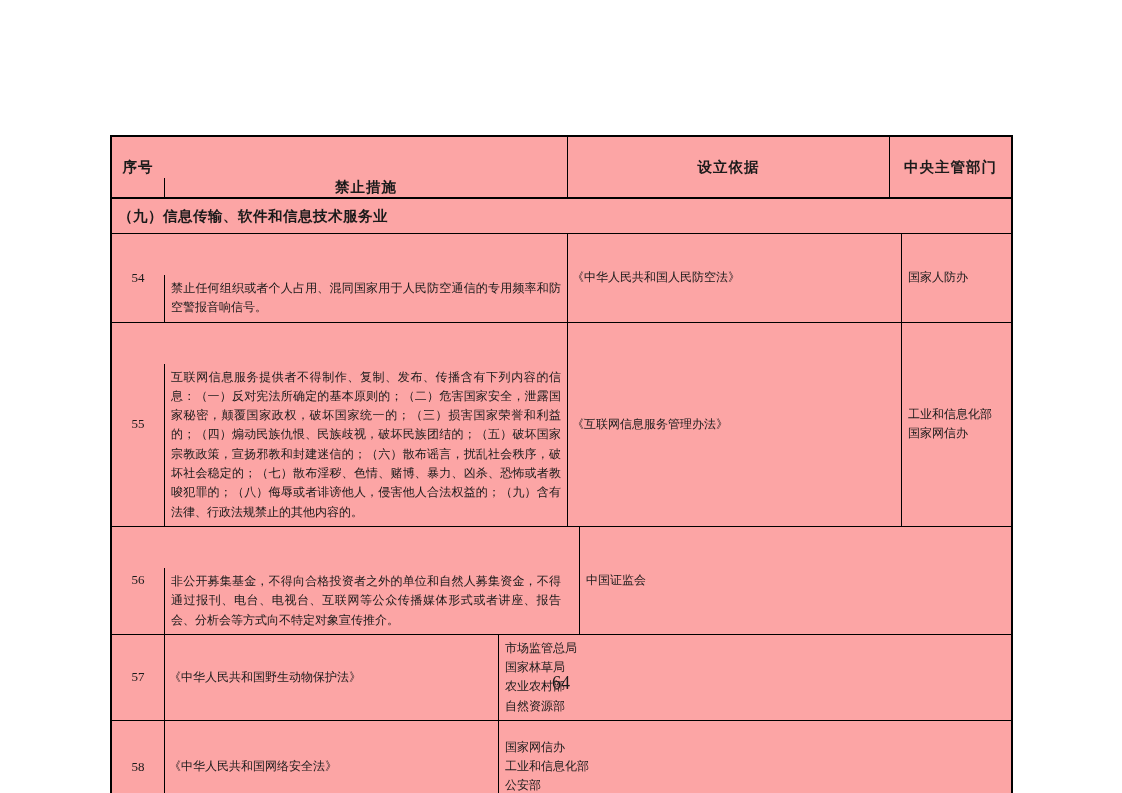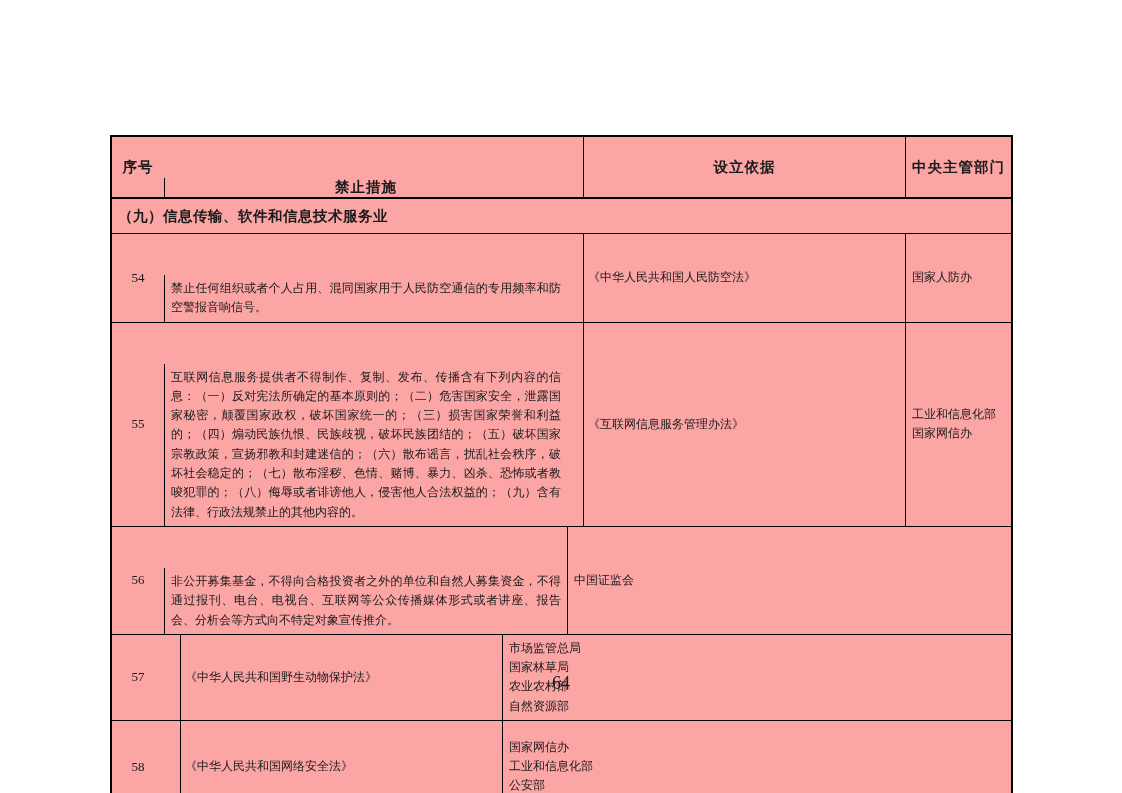--- a/index.html
+++ b/index.html
@@ -19,21 +19,21 @@
     background: #fca5a5;
   }
   .row { display: flex; border-top: 1px solid #000; }
   .row:first-child { border-top: none; }
   .row.header-row { border-top: none; }
   .row.section-row { border-top: 2px solid #000; }
   .cell { border-left: 1px solid #000; }
   .cell:first-child { border-left: none; }
   .c1 { flex: 0 0 52px;  display: flex; align-items: center; justify-content: center; }
   .c2 { flex: 0 0 403px; margin-top: 41px; }
-  .c3 { flex: 0 0 322px; display: flex; align-items: center; margin-left: 16px; }
+  .c3 { flex: 0 0 322px; display: flex; align-items: center; }
   .c4 { flex: 1 1 auto;  display: flex; flex-direction: column; justify-content: center; }
 
   .header-row { min-height: 35px; }
   .header-row .cell {
     display: flex; align-items: center; justify-content: center;
     font-family: "Liberation Sans", sans-serif;
     font-weight: bold;
     font-size: 14.5px;
     letter-spacing: 1px;
   }
@@ -54,21 +54,21 @@
     padding: 4px 6px;
     font-size: 12px;
     line-height: 19.3px;
   }
   .measure-text {
     width: 100%;
     text-align: justify;
     text-justify: inter-ideograph;
   }
   .body-row .c3 { padding: 4px 4px; font-size: 12px; line-height: 19.3px; }
-  .body-row .c4 { padding: 4px 6px; font-size: 12px; line-height: 19.3px; }
+  .body-row .c4 { padding: 4px 6px; font-size: 12px; line-height: 19.3px; margin-left: 12px; }
 
   .r54 { min-height: 64px; }
   .r55 { min-height: 155px; }
   .r56 { min-height: 69px; }
   .r57 { min-height: 75px; }
   .r58 { min-height: 92px; }
 
   .page-number {
     position: absolute;
     left: 0; right: 0;

